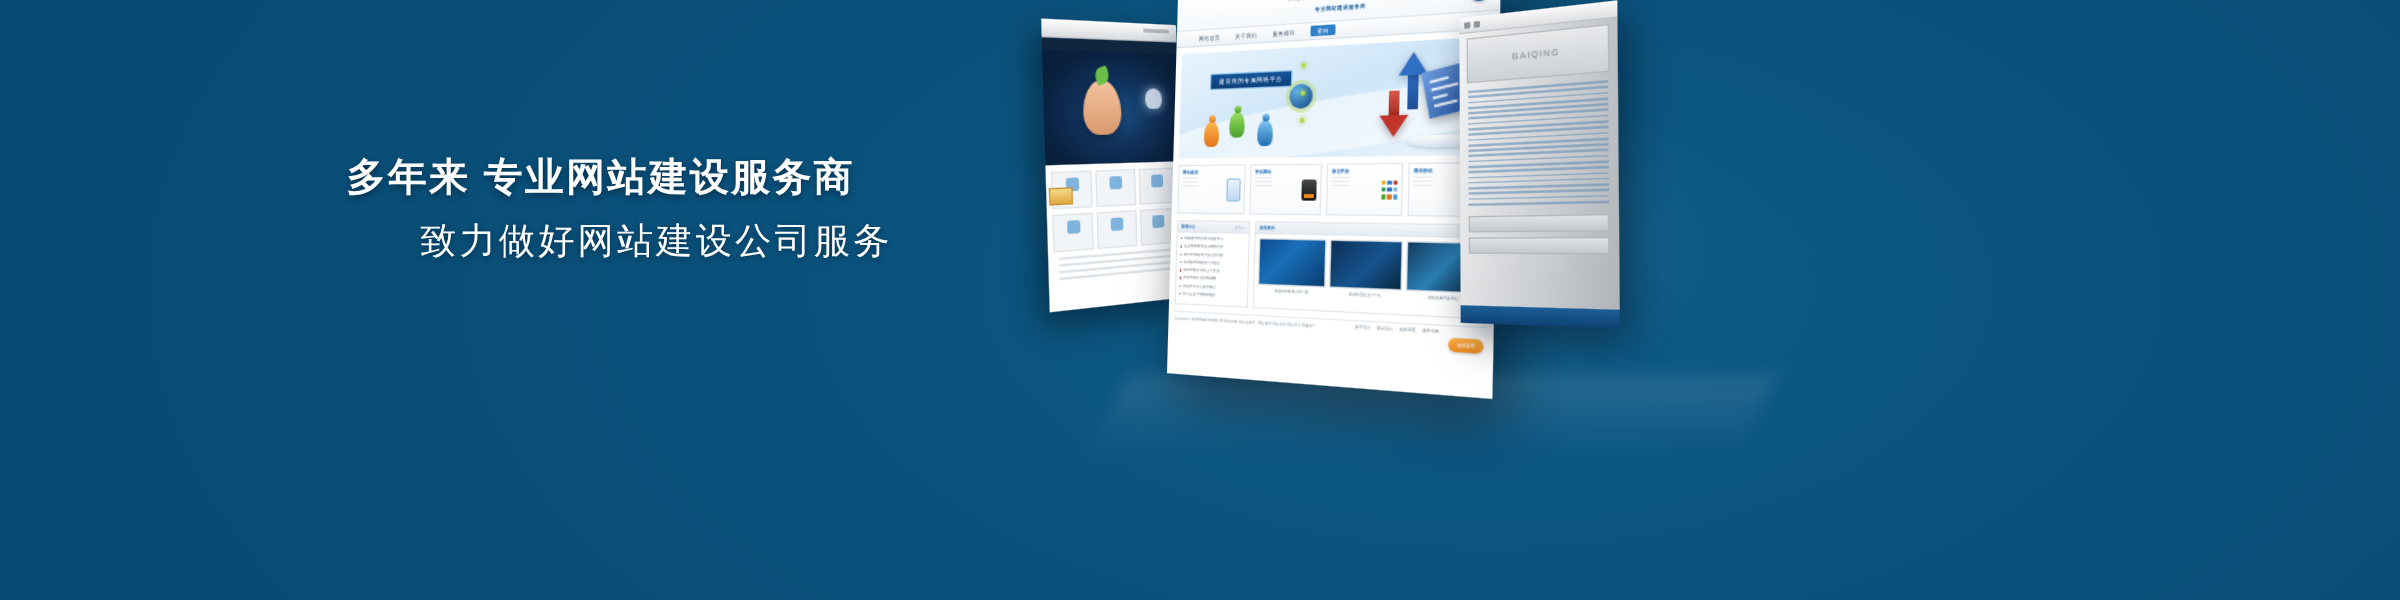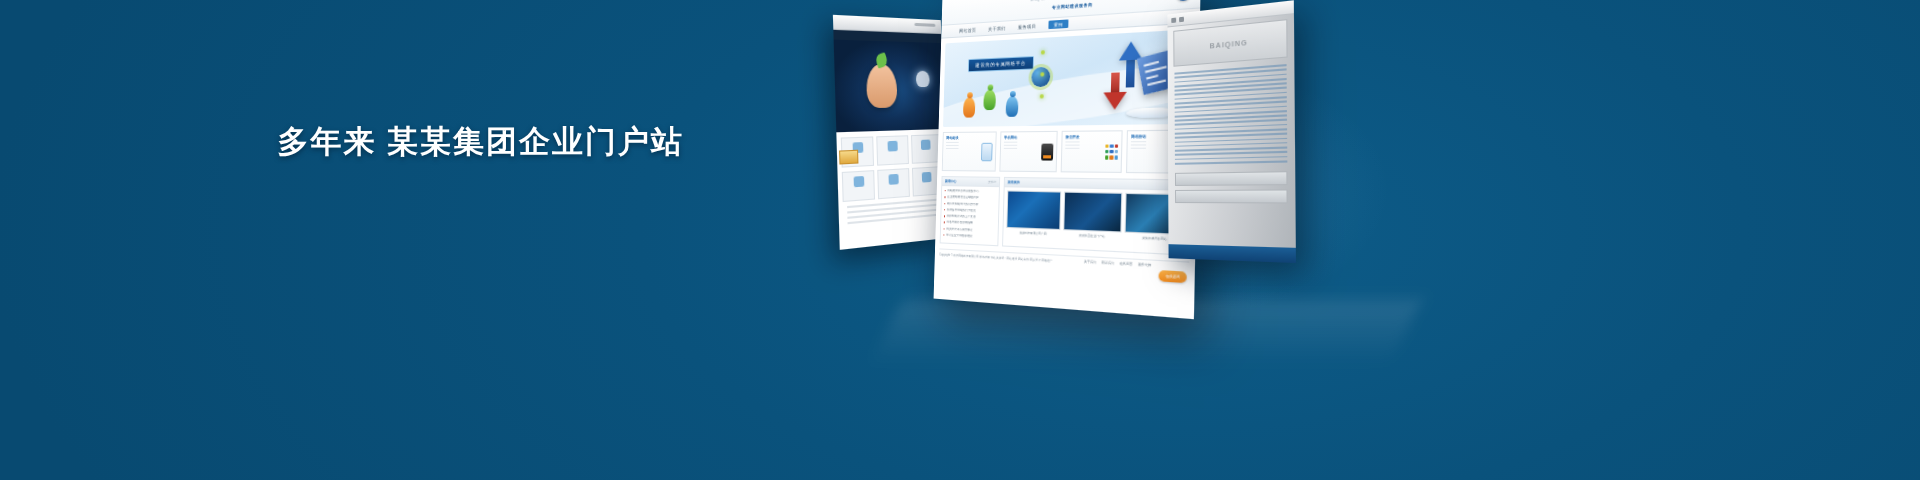--- a/index.html
+++ b/index.html
@@ -218,21 +218,22 @@
   }
 </style>
 </head>
 <body>
 
 <div id="stage">
 
   <div class="glow"></div>
 
   <div class="headline">
-    <div class="hl-line1">多年来 某某集团企业门户站</div>
+    <div class="hl-line1">多年来 专业网站建设服务商</div>
+    <div class="hl-line2">致力做好网站建设公司服务</div>
   </div>
 
   <div class="scene">
 
     <div class="panel p-left">
       <div class="pl-bar"></div>
       <div class="pl-nav"></div>
       <div class="pl-hero">
         <div class="pl-hand"></div>
         <div class="pl-sprout"></div>

